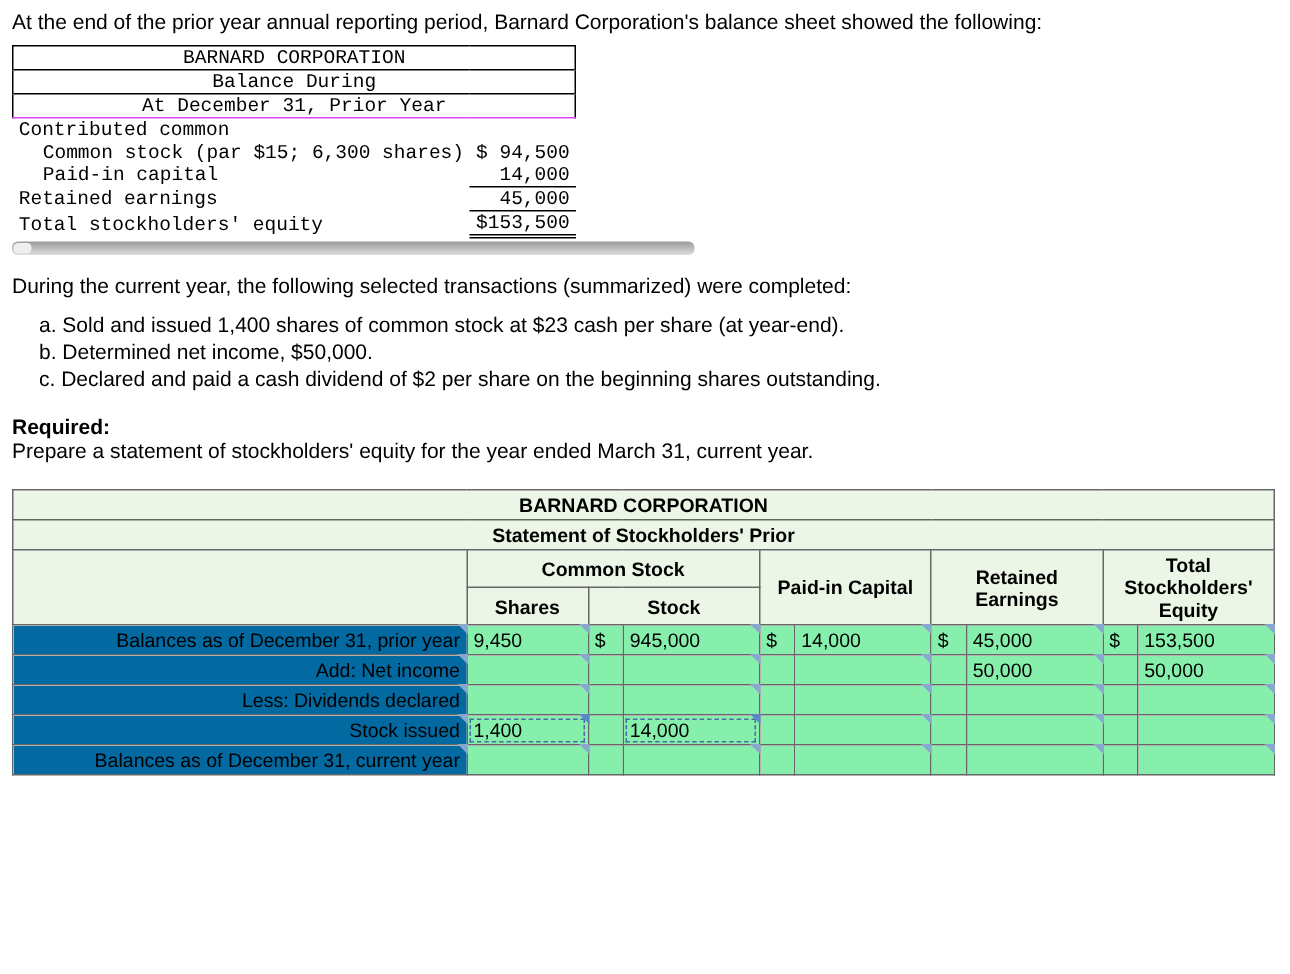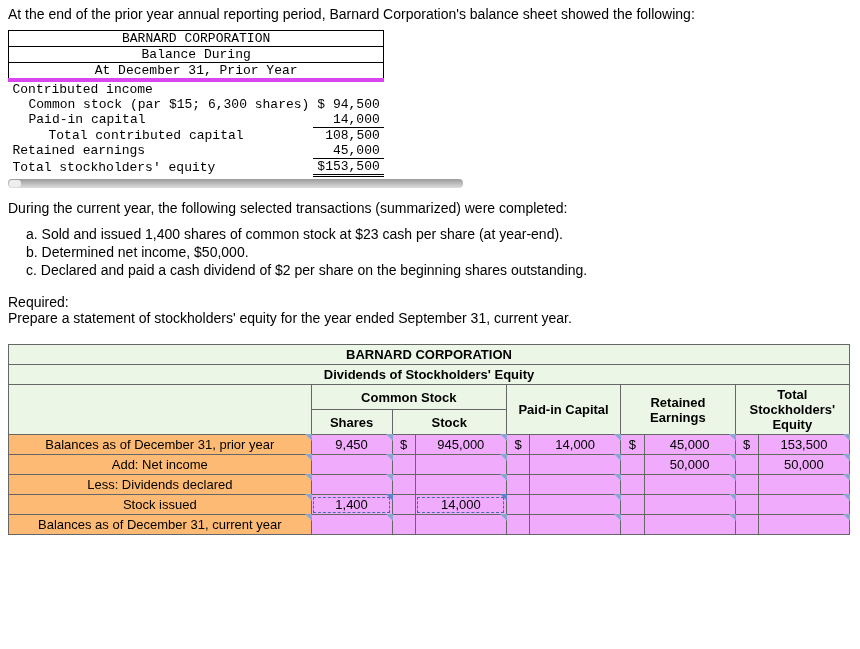--- a/index.html
+++ b/index.html
@@ -28,21 +28,21 @@
       padding: 0 4px;
       white-space: nowrap;
     }
     .bs-header {
       text-align: center;
       border-top: 1px solid #000;
       border-left: 1px solid #000;
       border-right: 1px solid #000;
     }
     .bs-header-last {
-      border-bottom: 4px solid #d946ef;
+      border-bottom: 1px solid #d946ef;
     }
     .num {
       text-align: right;
       margin-left: 28px;
     }
     .indent1 { padding-left: 20px !important; }
     .indent2 { padding-left: 40px !important; }
     .ul-single { border-bottom: 1px solid #000; }
     .ul-double {
       border-bottom: 3px double #000;
@@ -71,21 +71,21 @@
       margin-bottom: 10px;
     }
     .txn-list {
       font-size: 14px;
       margin-left: 18px;
       margin-bottom: 16px;
     }
     .txn-list div {
       margin-bottom: 2px;
     }
-    .bold { font-weight: normal; }
+    .bold { font-weight: bold; }
     .required {
       font-size: 14px;
       margin-bottom: 18px;
     }
     .soe-wrap {
       width: 842px;
     }
     table.soe {
       border-collapse: collapse;
       font-size: 13px;
@@ -99,29 +99,29 @@
       text-align: center;
       font-weight: bold;
       background: #ecf6e6;
     }
     table.soe thead th {
       background: #ecf6e6;
       text-align: center;
       font-weight: bold;
     }
     table.soe tbody td.label {
-      background: #fdba74;
+      background: #0369a1;
       font-weight: normal;
-      text-align: center;
+      text-align: right;
       width: 290px;
       position: relative;
     }
     table.soe tbody td.cell {
-      text-align: center;
-      background: #f0abfc;
+      text-align: left;
+      background: #86efac;
       position: relative;
     }
     td.cell.symcell {
       text-align: left;
       width: 14px;
     }
     .tri {
       position: absolute;
       right: -1px;
       top: -1px;
@@ -152,34 +152,30 @@
       <tr>
         <td colspan="2" class="bs-header">BARNARD CORPORATION</td>
       </tr>
   <tr>
         <td colspan="2" class="bs-header">Balance During</td>
       </tr>
   <tr>
         <td colspan="2" class="bs-header bs-header-last">At December 31, Prior Year</td>
       </tr>
   <tr>
-        <td>Contributed income</td>
+        <td>Contributed common</td>
         <td></td>
       </tr>
   <tr>
         <td class="indent1">Common stock (par $15; 6,300 shares)</td>
       <td class="num">$ 94,500</td>
       </tr>
   <tr>
         <td class="indent1">Paid-in capital</td>
       <td class="num ul-single">14,000</td>
-      </tr>
-  <tr>
-        <td class="indent2">Total contributed capital</td>
-      <td class="num">108,500</td>
       </tr>
   <tr>
         <td>Retained earnings</td>
       <td class="num ul-single">45,000</td>
       </tr>
   <tr>
         <td>Total stockholders' equity</td>
       <td class="num ul-double">$153,500</td>
       </tr>
 </tbody>
@@ -190,21 +186,21 @@
 <div class="body-text">During the current year, the following selected transactions (summarized) were completed:</div>
 
 <div class="txn-list">
   <div>a. Sold and issued 1,400 shares of common stock at $23 cash per share (at year-end).</div>
   <div>b. Determined net income, $50,000.</div>
   <div>c. Declared and paid a cash dividend of $2 per share on the beginning shares outstanding.</div>
 </div>
 
 <div class="required">
   <span class="bold">Required:</span><br>
-  <span>Prepare a statement of stockholders' equity for the year ended September 31, current year.</span>
+  <span>Prepare a statement of stockholders' equity for the year ended March 31, current year.</span>
 </div>
 
 <div class="soe-wrap">
 <table class="soe">
   <colgroup>
     <col class="labelcol">
         <col class="sharecol">
     <col class="symcol">
         <col class="amtcol">
     <col class="symcol">
@@ -212,21 +208,21 @@
     <col class="symcol">
         <col class="amtcol">
     <col class="symcol">
         <col class="amtcol">
   </colgroup>
   <thead>
     <tr>
           <th colspan="10" class="soe-title1">BARNARD CORPORATION</th>
         </tr>
     <tr>
-          <th colspan="10" class="soe-title2">Dividends of Stockholders' Equity</th>
+          <th colspan="10" class="soe-title2">Statement of Stockholders' Prior</th>
         </tr>
     <tr>
       <th rowspan="2"></th>
       <th colspan="3">Common Stock</th>
       <th colspan="2" rowspan="2">Paid-in Capital</th>
       <th colspan="2" rowspan="2">Retained Earnings</th>
       <th colspan="2" rowspan="2">Total Stockholders' Equity</th>
     </tr>
     <tr>
       <th>Shares</th>

